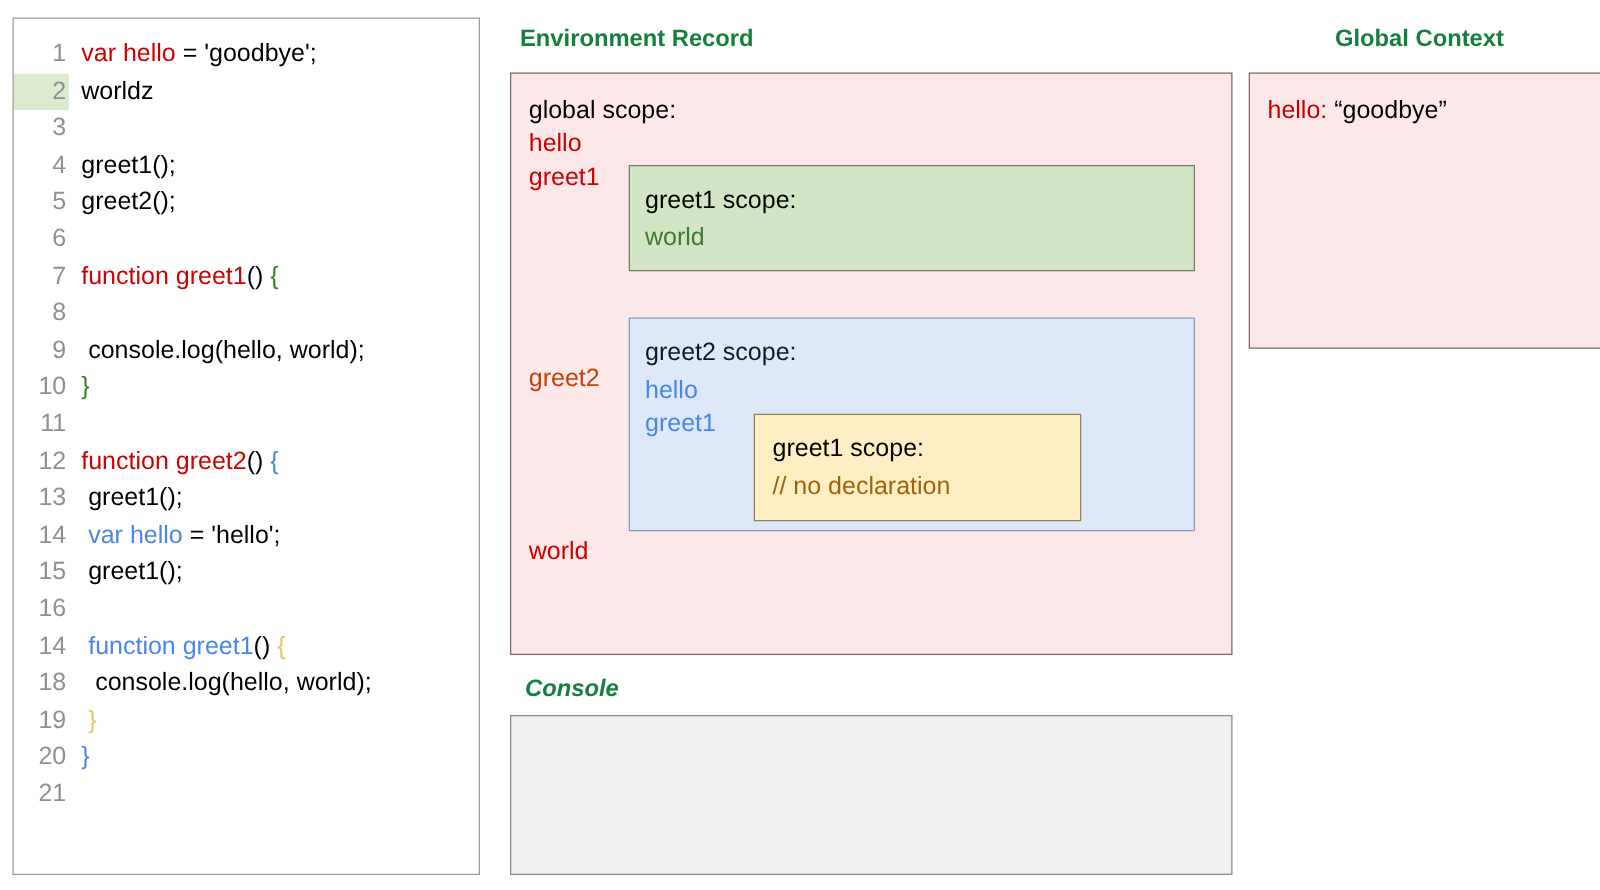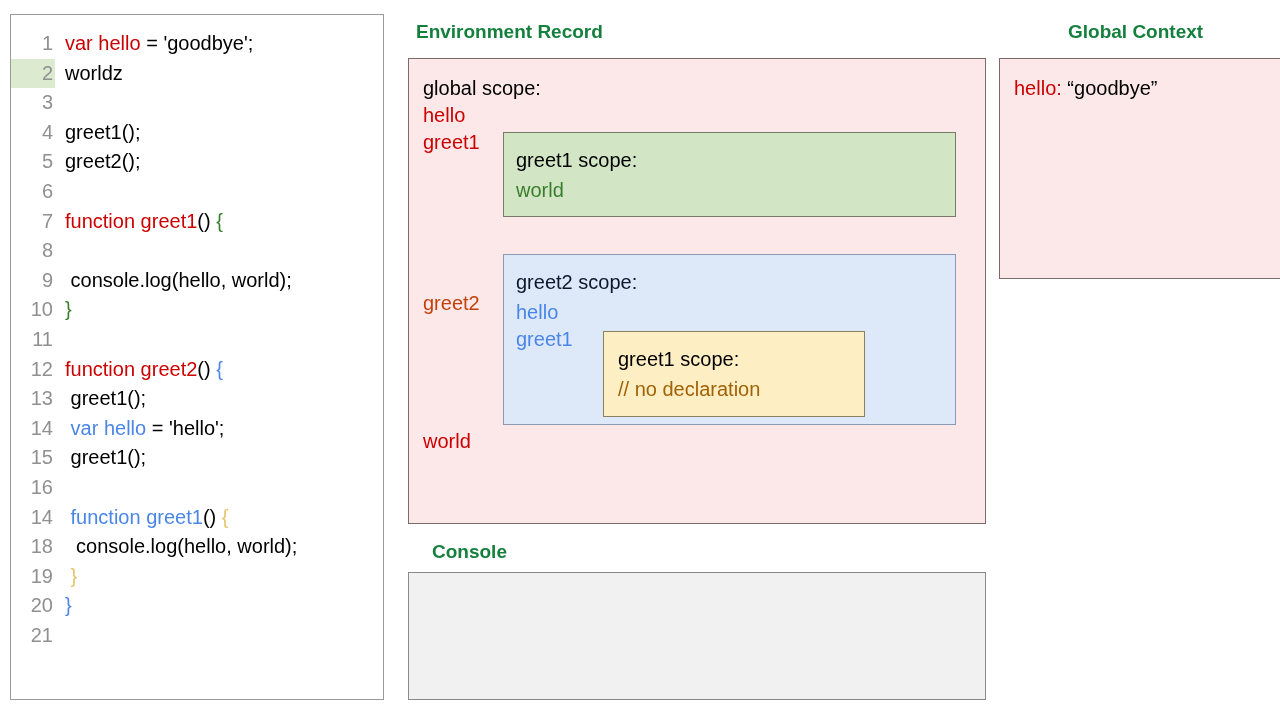--- a/index.html
+++ b/index.html
@@ -129,21 +129,21 @@
     width: 262px;
     height: 86px;
     box-sizing: border-box;
     border: 1px solid #8a8060;
     background: #fdeec4;
   }
   #greet1-nested-label   { left: 14px; top: 14px; color: #000000; }
   #greet1-nested-comment { left: 14px; top: 44px; color: #a16207; }
 
   
-  #console-heading { left: 432px; top: 541px; }
+  #console-heading { left: 420px; top: 541px; font-style: italic; }
   #console-box {
     position: absolute;
     left: 408px;
     top: 572px;
     width: 578px;
     height: 128px;
     box-sizing: border-box;
     border: 1px solid #8a8a8a;
     background: #f1f1f1;
   }

